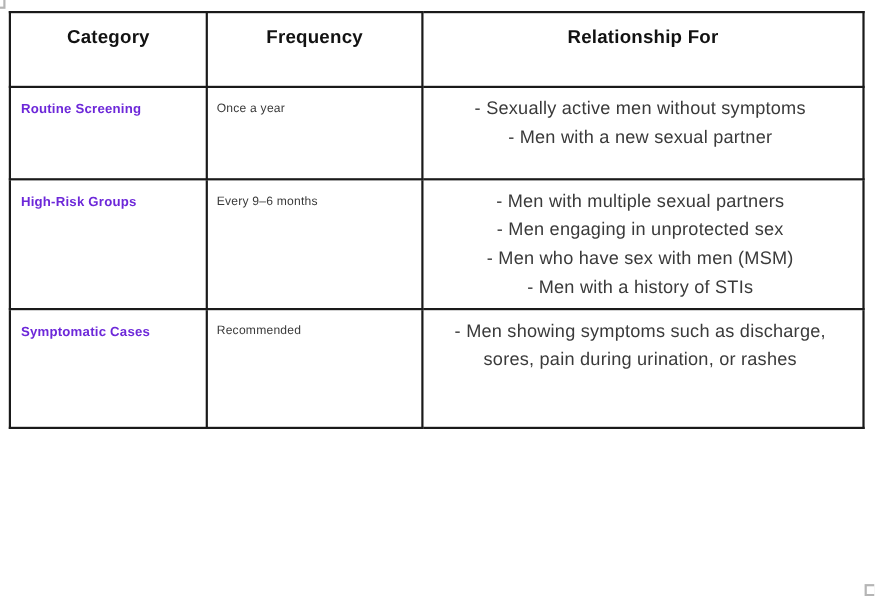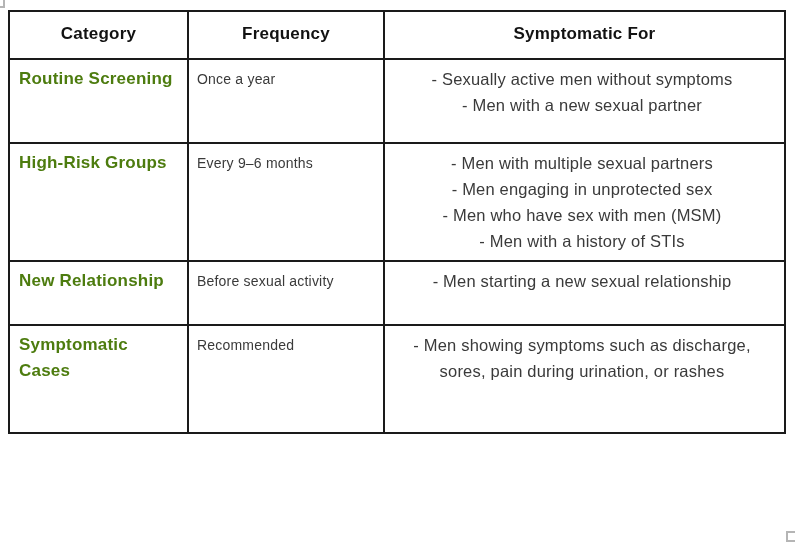--- a/index.html
+++ b/index.html
@@ -31,31 +31,31 @@
   thead th {
     font-size: 17px;
     font-weight: 700;
     color: #121212;
     text-align: center;
     padding: 11px 6px 6px 6px;
     letter-spacing: 0.2px;
     line-height: 22px;
   }
   .cat-cell {
-    font-size: 17px;
+    font-size: 12px;
     font-weight: 700;
-    color: #4d7c0f;
+    color: #6d28d9;
     text-align: left;
     padding: 6px 10px 6px 9px;
     line-height: 26px;
     letter-spacing: 0.2px;
     border-radius: 23px;
   }
   .freq-cell {
-    font-size: 14px;
+    font-size: 11px;
     font-weight: 400;
     color: #3a3a3a;
     padding: 6px 10px 6px 8px;
     line-height: 26px;
     letter-spacing: 0.2px;
   }
   .rec-cell {
     font-size: 16.5px;
     font-weight: 400;
     color: #3a3a3a;
@@ -86,24 +86,24 @@
   <div class="handle handle-tl"></div>
   <div class="handle handle-br"></div>
 
   <table class="screening-table">
     <colgroup>
       <col style="width:179px">
       <col style="width:196px">
       <col style="width:401px">
     </colgroup>
     <thead>
-      <tr style="height:48px;">
+      <tr style="height:68px;">
         <th>Category</th>
         <th>Frequency</th>
-        <th>Symptomatic For</th>
+        <th>Relationship For</th>
       </tr>
     </thead>
     <tbody>
         <tr style="height: 84px;">
           <td class="cat-cell">Routine Screening</td>
           <td class="freq-cell">Once a year</td>
           <td class="rec-cell">
             <div class="bullet-line">- Sexually active men without symptoms</div>
             <div class="bullet-line">- Men with a new sexual partner</div>
           </td>
@@ -111,27 +111,20 @@
         <tr style="height: 91px; margin-top: 32px;">
           <td class="cat-cell">High-Risk Groups</td>
           <td class="freq-cell">Every 9–6 months</td>
           <td class="rec-cell">
             <div class="bullet-line">- Men with multiple sexual partners</div>
             <div class="bullet-line">- Men engaging in unprotected sex</div>
             <div class="bullet-line">- Men who have sex with men (MSM)</div>
             <div class="bullet-line">- Men with a history of STIs</div>
           </td>
         </tr>
-        <tr style="height: 64px;">
-          <td class="cat-cell">New Relationship</td>
-          <td class="freq-cell">Before sexual activity</td>
-          <td class="rec-cell">
-            <div class="bullet-line">- Men starting a new sexual relationship</div>
-          </td>
-        </tr>
         <tr style="height: 108px;">
           <td class="cat-cell">Symptomatic Cases</td>
           <td class="freq-cell">Recommended</td>
           <td class="rec-cell">
             <div class="bullet-line">- Men showing symptoms such as discharge, sores, pain during urination, or rashes</div>
           </td>
         </tr>
       </tbody>
   </table>
 

